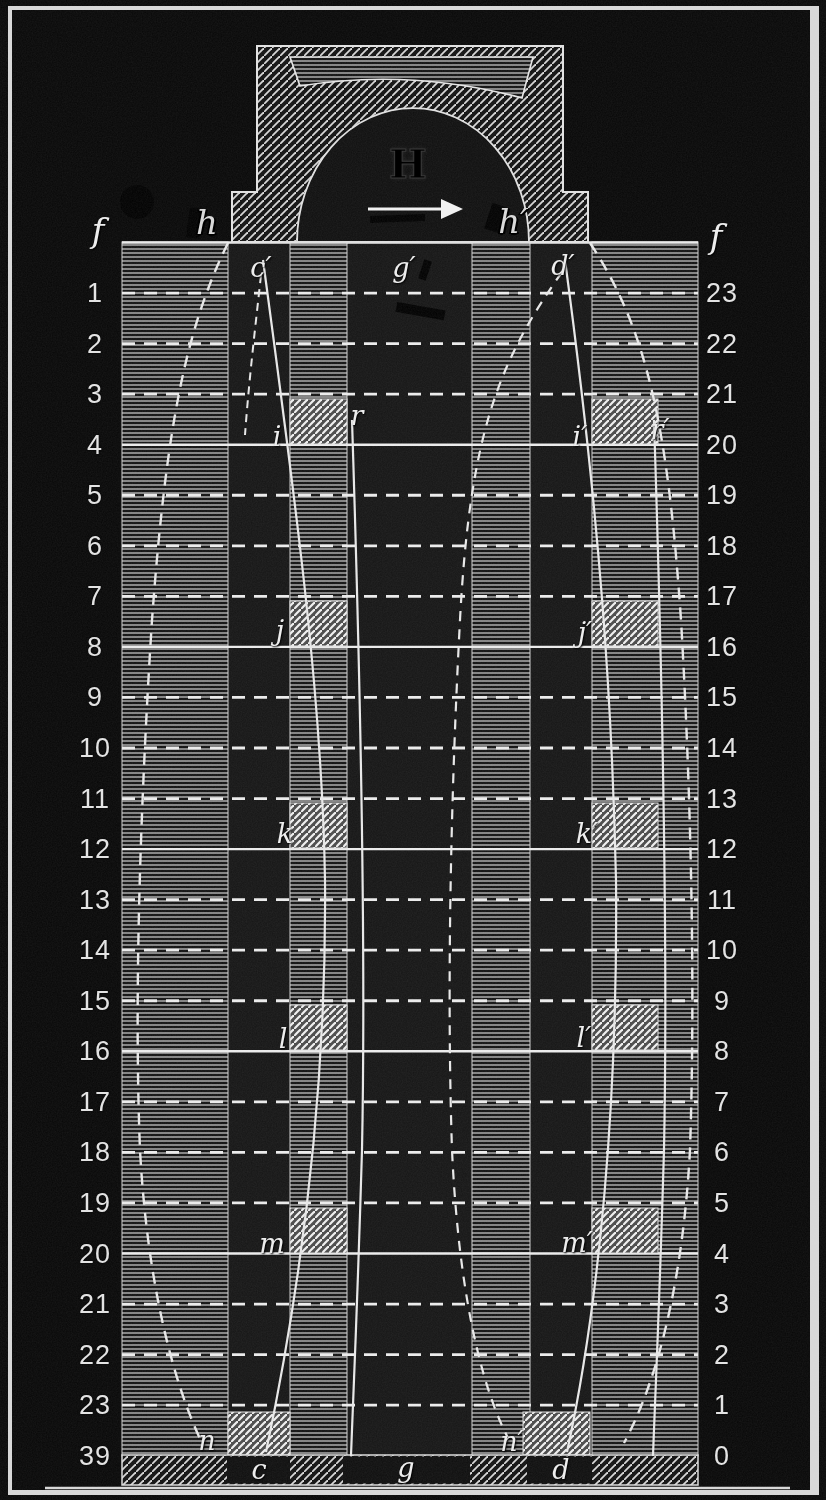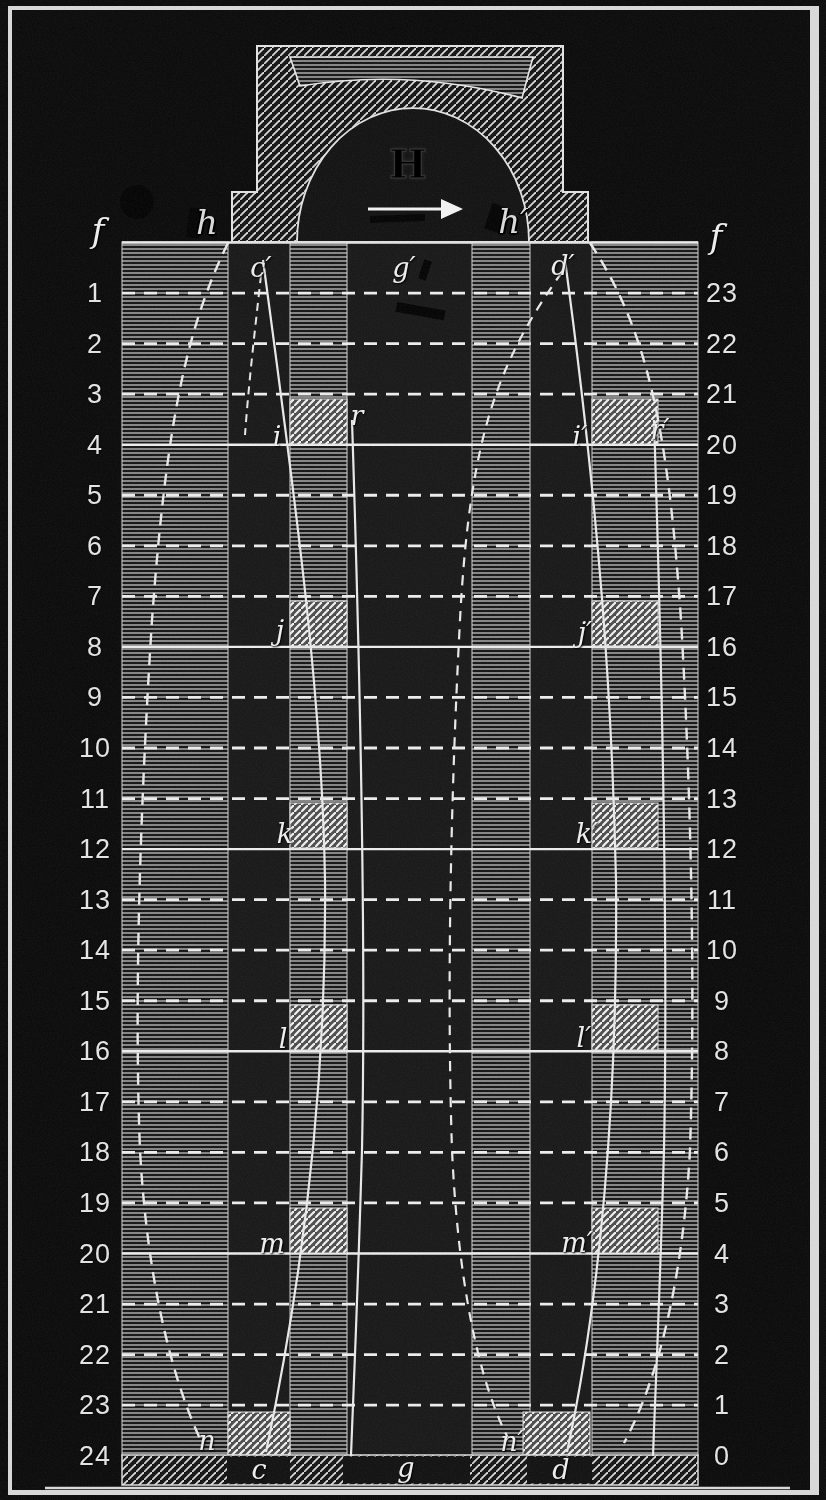--- a/index.html
+++ b/index.html
@@ -195,21 +195,21 @@
       <span class="num" style="left: 95px; top: 950.2px;">14</span>
       <span class="num" style="left: 95px; top: 1000.75px;">15</span>
       <span class="num" style="left: 95px; top: 1051.3px;">16</span>
       <span class="num" style="left: 95px; top: 1101.85px;">17</span>
       <span class="num" style="left: 95px; top: 1152.4px;">18</span>
       <span class="num" style="left: 95px; top: 1202.95px;">19</span>
       <span class="num" style="left: 95px; top: 1253.5px;">20</span>
       <span class="num" style="left: 95px; top: 1304.05px;">21</span>
       <span class="num" style="left: 95px; top: 1354.6px;">22</span>
       <span class="num" style="left: 95px; top: 1405.15px;">23</span>
-      <span class="num" style="left: 95px; top: 1455.7px;">24</span>
+      <span class="num" style="left: 95px; top: 1455.7px;">39</span>
       <span class="num" style="left: 722px; top: 293.05px;">23</span>
       <span class="num" style="left: 722px; top: 343.6px;">22</span>
       <span class="num" style="left: 722px; top: 394.15px;">21</span>
       <span class="num" style="left: 722px; top: 444.7px;">20</span>
       <span class="num" style="left: 722px; top: 495.25px;">19</span>
       <span class="num" style="left: 722px; top: 545.8px;">18</span>
       <span class="num" style="left: 722px; top: 596.35px;">17</span>
       <span class="num" style="left: 722px; top: 646.9px;">16</span>
       <span class="num" style="left: 722px; top: 697.45px;">15</span>
       <span class="num" style="left: 722px; top: 748px;">14</span>

